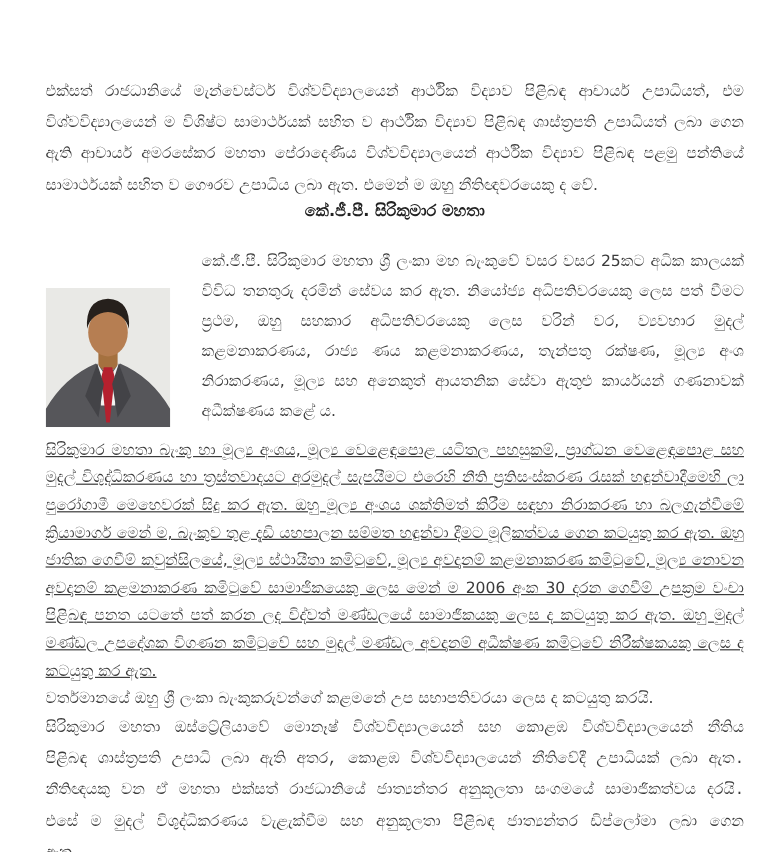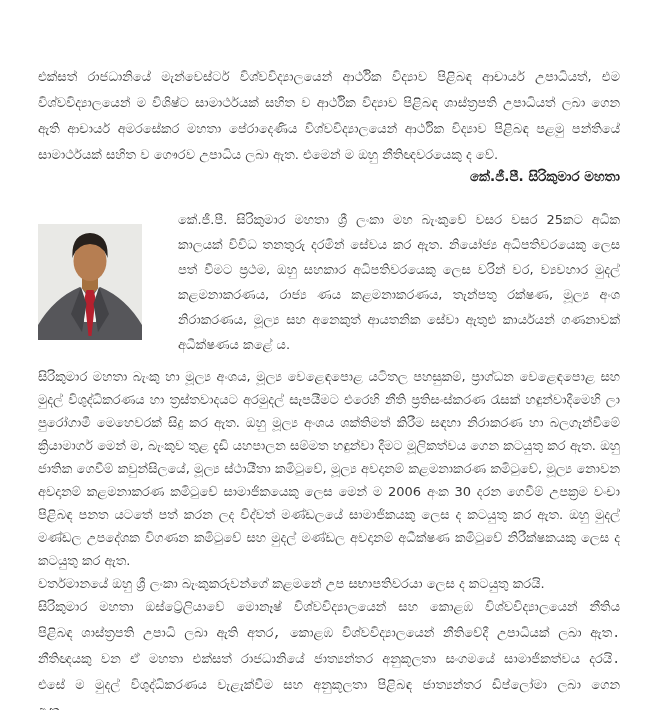--- a/index.html
+++ b/index.html
@@ -28,46 +28,47 @@
   }
   .intro-paragraph {
     line-height: 26px;
     margin-bottom: 16px;
   }
   .section-heading {
     font-size: 13.5px;
     font-weight: bold;
     color: #222222;
     margin: 0 0 22px 0;
-    text-align: right;
+    text-align: center;
   }
   .profile-row {
     display: flex;
-    align-items: center;
-    gap: 36px;
+    align-items: flex-end;
+    gap: 26px;
     margin-bottom: 8px;
   }
   .photo-frame {
     flex: none;
     width: 104px;
     height: 116px;
     overflow: hidden;
   }
   .photo-frame svg {
     display: block;
     width: 104px;
     height: 116px;
   }
   .bio-paragraph {
     flex: 1;
     line-height: 25px;
   }
   .career-paragraph {
     line-height: 23px;
     margin-bottom: 24px;
+    text-decoration: underline;
   }
   .current-role-paragraph {
     line-height: 23px;
     margin-bottom: 26px;
   }
   .education-paragraph {
     line-height: 26px;
     font-family: Liberation Mono, monospace;
   }
 </style>

